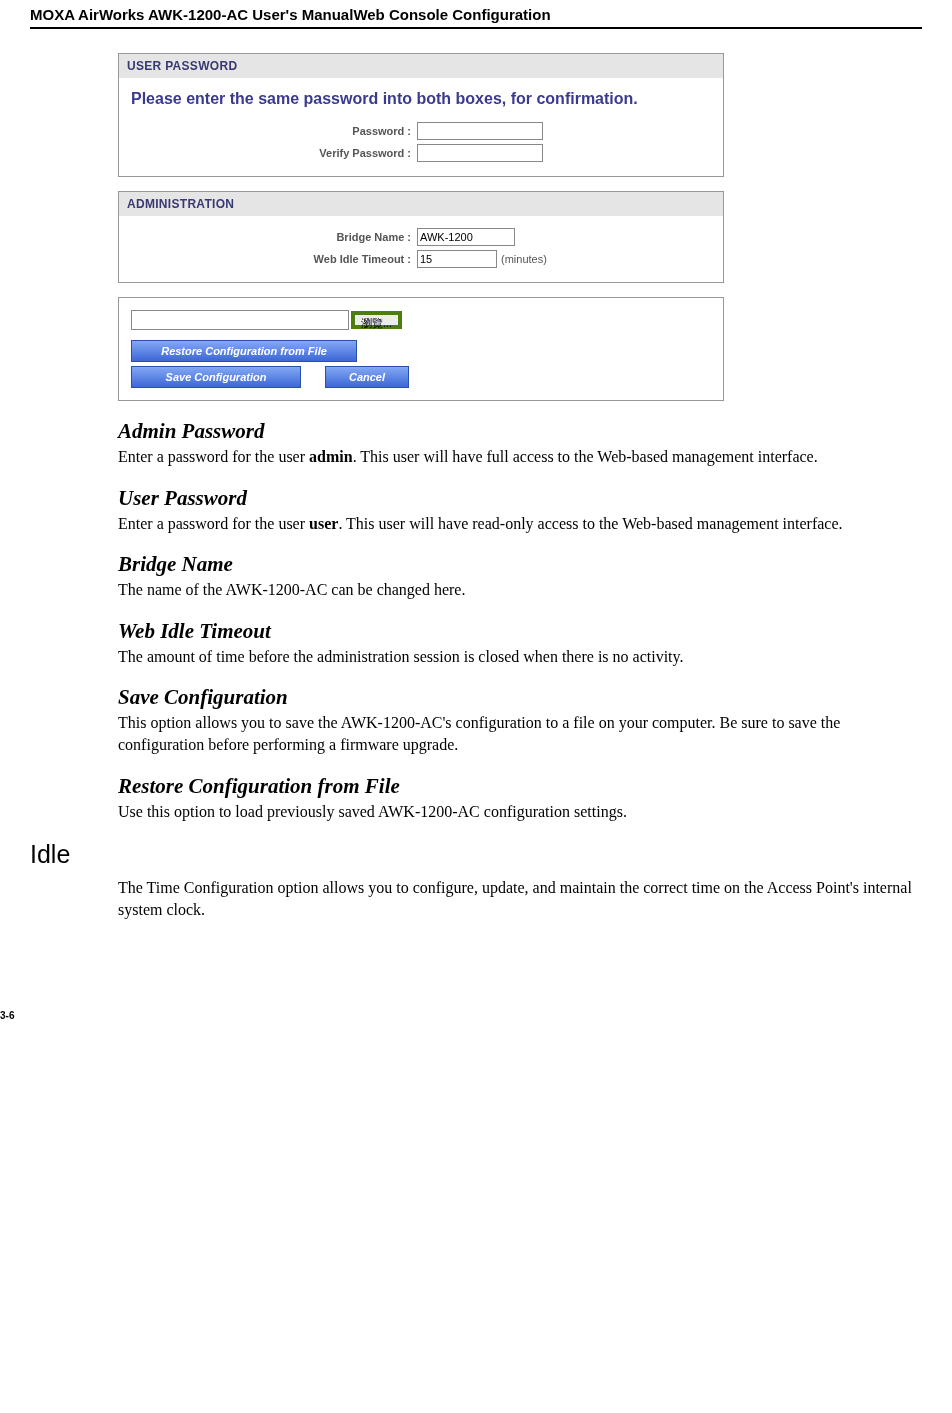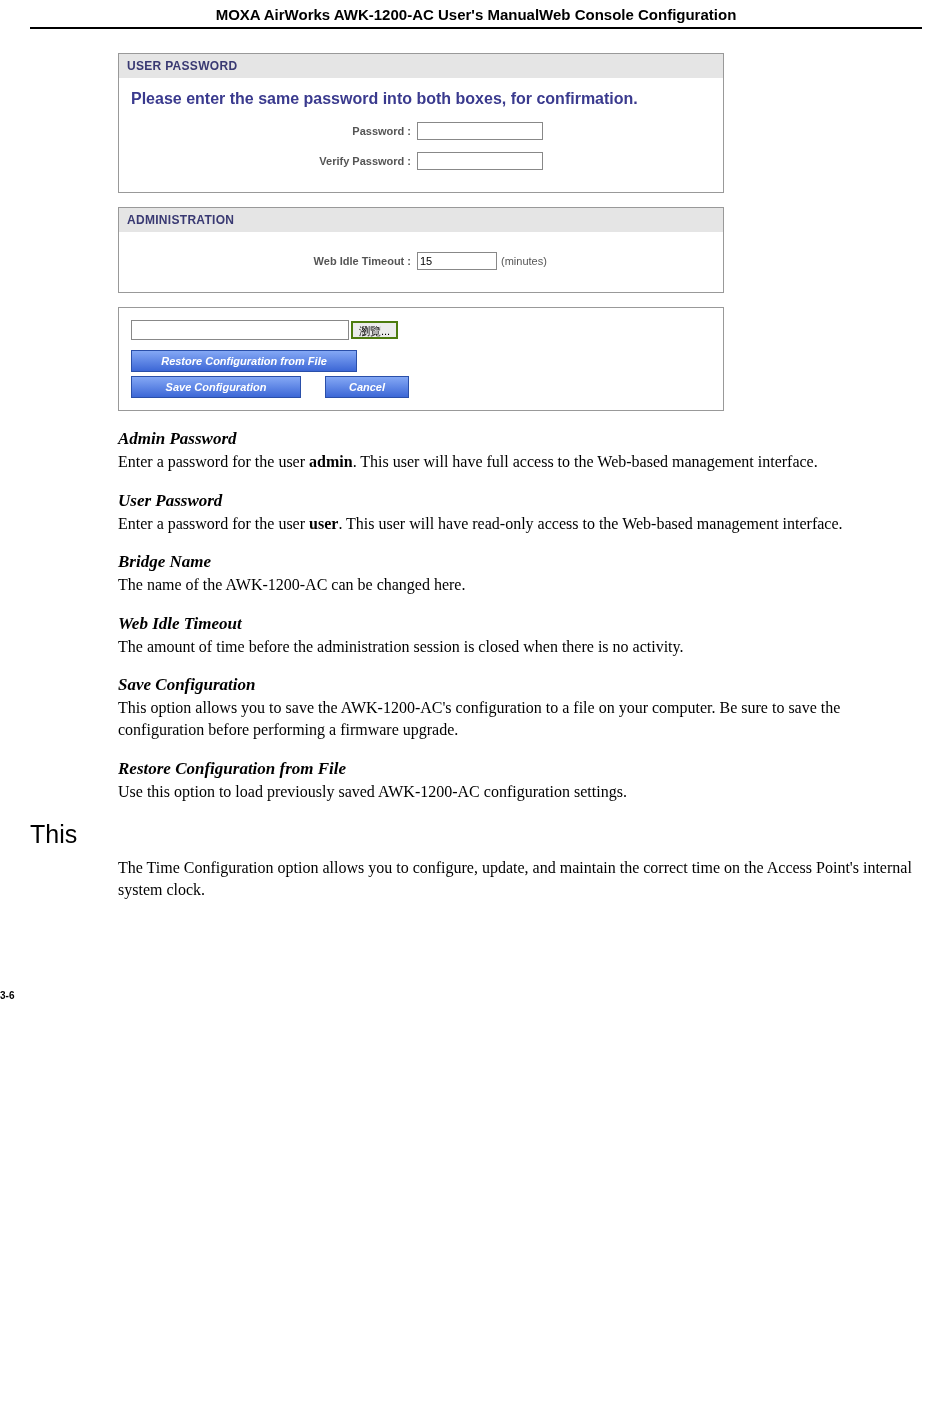--- a/index.html
+++ b/index.html
@@ -9,21 +9,21 @@
     font-size: 15px;
     color: #000;
     background: #fff;
     width: 952px;
   }
   .page {
     padding: 6px 0 0 0;
   }
   .header {
     display: flex;
-    justify-content: center;
+    justify-content: flex-start;
     padding: 0 30px 4px 30px;
     font-family: Arial, Helvetica, sans-serif;
     font-weight: bold;
     font-size: 15px;
   }
   .header-rule {
     border: none;
     border-top: 2px solid #000;
     margin: 0 30px 24px 30px;
   }
@@ -33,21 +33,21 @@
   .section-heading {
     font-family: Arial, Helvetica, sans-serif;
     font-size: 25px;
     font-weight: normal;
     margin: 18px 0 8px -88px;
   }
   .sub-heading {
     font-family: "Times New Roman", Times, serif;
     font-style: italic;
     font-weight: bold;
-    font-size: 17px;
+    font-size: 21px;
     margin: 18px 0 2px 0;
   }
   p.body {
     margin: 2px 0 10px 0;
     line-height: 1.35;
     font-size: 16px;
   }
   .bold { font-weight: bold; }
   .page-number {
     text-align: left;
@@ -82,21 +82,21 @@
   }
   .instr {
     color: #3a3a8e;
     font-weight: bold;
     font-size: 16px;
     margin: 4px 0 14px 0;
   }
   .form-row {
     display: flex;
     align-items: center;
-    margin: 12px 0;
+    margin: 4px 0;
   }
   .form-label {
     width: 280px;
     text-align: right;
     padding-right: 6px;
     font-weight: bold;
     color: #555;
     font-size: 11px;
   }
   .form-input {
@@ -118,21 +118,21 @@
     display: flex;
     align-items: center;
     margin: 4px 0 10px 0;
   }
   .file-path {
     border: 1px solid #888;
     height: 16px;
     width: 212px;
   }
   .browse-btn {
-    border: 2px solid #4d7c0f;
+    border: 4px solid #4d7c0f;
     background: #ececec;
     height: 18px;
     line-height: 16px;
     font-size: 11px;
     padding: 0 6px;
     margin-left: 2px;
   }
   .btn-row {
     display: flex;
     gap: 6px;
@@ -180,20 +180,24 @@
             <div class="form-label">Verify Password :</div>
             <input type="password" class="form-input w1" value="" style="">
           </div>
         </div>
       </div>
 
       <div class="panel">
         <div class="panel-title">ADMINISTRATION</div>
         <div class="panel-body">
           <div class="form-row">
+            <div class="form-label">Bridge Name :</div>
+            <input type="text" class="form-input w2" value="AWK-1200" style="">
+          </div>
+          <div class="form-row">
             <div class="form-label">Web Idle Timeout :</div>
             <input type="text" class="form-input w3" value="15" style="">
             <span class="minutes">(minutes)</span>
           </div>
         </div>
       </div>
 
       <div class="panel">
         <div class="panel-body">
           <div class="file-row">
@@ -227,19 +231,19 @@
 
     <div class="sub-heading">Web Idle Timeout</div>
     <p class="body">The amount of time before the administration session is closed when there is no activity.</p>
 
     <div class="sub-heading">Save Configuration</div>
     <p class="body">This option allows you to save the AWK-1200-AC's configuration to a file on your computer. Be sure to save the configuration before performing a firmware upgrade.</p>
 
     <div class="sub-heading">Restore Configuration from File</div>
     <p class="body">Use this option to load previously saved AWK-1200-AC configuration settings.</p>
 
-    <div class="section-heading">This</div>
+    <div class="section-heading">Idle</div>
     <p class="body">The Time Configuration option allows you to configure, update, and maintain the correct time on the Access Point's internal system clock.</p>
 
   </div>
 
   <div class="page-number">3-6</div>
 </div>
 
 </body></html>

